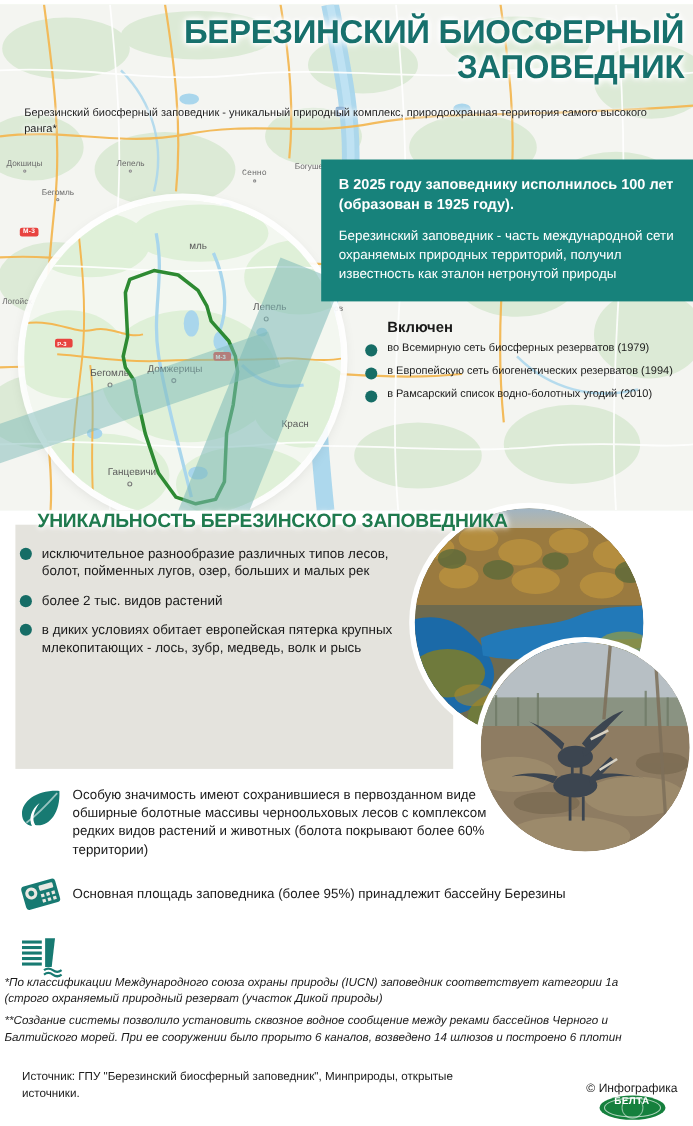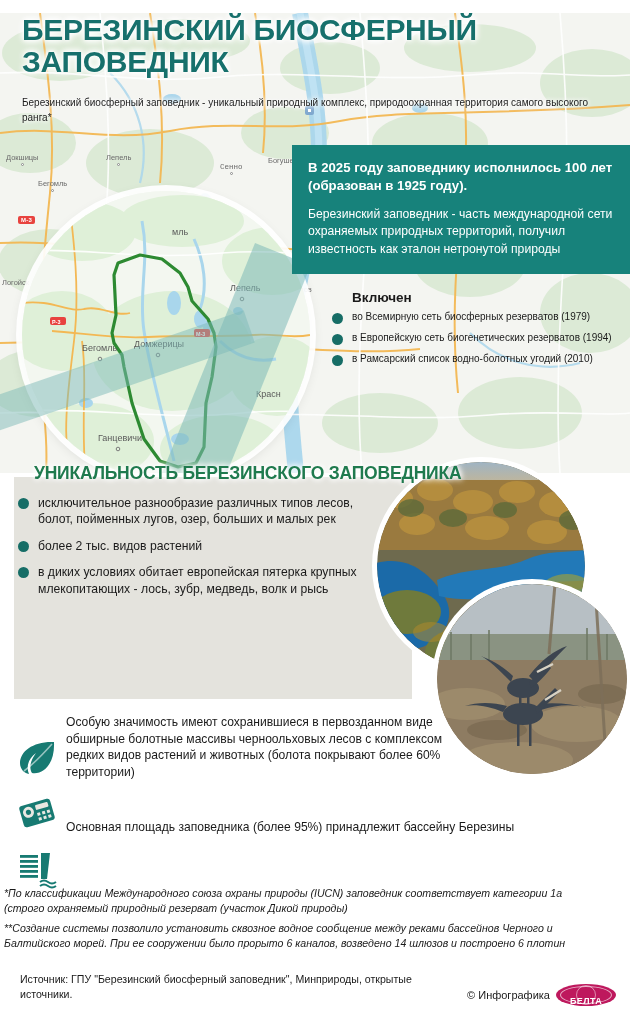--- a/index.html
+++ b/index.html
@@ -12,21 +12,21 @@
   }
   #page {
     position: relative;
     width: 630px; height: 1024px;
     background: #ffffff;
     overflow: hidden;
   }
 
   
   .map-bg {
-    position: absolute; left: 0; top: 13px;
+    position: absolute; left: 0; top: 4px;
     width: 630px; height: 460px;
     background: #eef3ea;
     overflow: hidden;
   }
   .map-land {
     position: absolute; left: 0; top: 0; width: 100%; height: 100%;
   }
   .map-label {
     position: absolute;
     font-size: 7.5px;
@@ -98,20 +98,21 @@
   
   .title {
     position: absolute; left: 22px; top: 14px;
     width: 600px;
     font-size: 30px;
     font-weight: bold;
     line-height: 1.06;
     color: #17706c;
     letter-spacing: -0.3px;
     text-shadow: 0 0 6px #fff, 0 0 6px #fff, 0 0 10px #fff, 0 0 3px #fff;
+    text-align: right;
   }
   .subtitle {
     position: absolute; left: 22px; top: 96px;
     width: 570px;
     font-size: 10px;
     line-height: 1.45;
     color: #1c1c1c;
     text-shadow: 0 0 5px #fff, 0 0 5px #fff, 0 0 8px #fff;
   }
 
@@ -196,21 +197,21 @@
     position: absolute;
     border-radius: 50%;
     overflow: hidden;
     box-shadow: 0 0 0 5px #fff;
   }
   .photo-river { left: 377px; top: 462px; width: 208px; height: 208px; }
   .photo-cranes { left: 437px; top: 584px; width: 190px; height: 190px; }
 
   
   .facts { position: absolute; left: 14px; top: 712px; width: 604px; }
-  .fact-row { display: flex; align-items: flex-end; margin-bottom: 9px; }
+  .fact-row { display: flex; align-items: flex-start; margin-bottom: 9px; }
   .fact-icon {
     flex: 0 0 auto;
     width: 46px; height: 46px;
     margin-right: 6px;
     display: flex; align-items: center; justify-content: center;
   }
   .fact-text {
     font-size: 12.1px;
     line-height: 1.38;
     color: #1a1a1a;
@@ -233,30 +234,31 @@
   }
   .source {
     position: absolute; left: 20px; top: 972px;
     font-size: 10.6px;
     line-height: 1.42;
     color: #1a1a1a;
     width: 400px;
   }
   .credit {
     position: absolute; right: 14px; top: 984px;
-    display: flex; align-items: center; gap: 6px;
+    display: flex; align-items: center; 
     font-size: 11px;
     color: #1a1a1a;
+    flex-direction: column;
   }
   .belta-logo {
     width: 60px; height: 22px;
     border-radius: 50%;
-    background: #be185d;
+    background: #15803d;
     position: relative;
-    display: flex; align-items: flex-end; justify-content: center;
+    display: flex; align-items: flex-start; justify-content: center;
     overflow: hidden;
   }
   .belta-logo .ring {
     position: absolute; left: 4px; top: 2px;
     width: 52px; height: 18px;
     border: 1px solid rgba(255,255,255,0.65);
     border-radius: 50%;
   }
   .belta-logo .ring2 {
     position: absolute; left: 20px; top: 1px;

